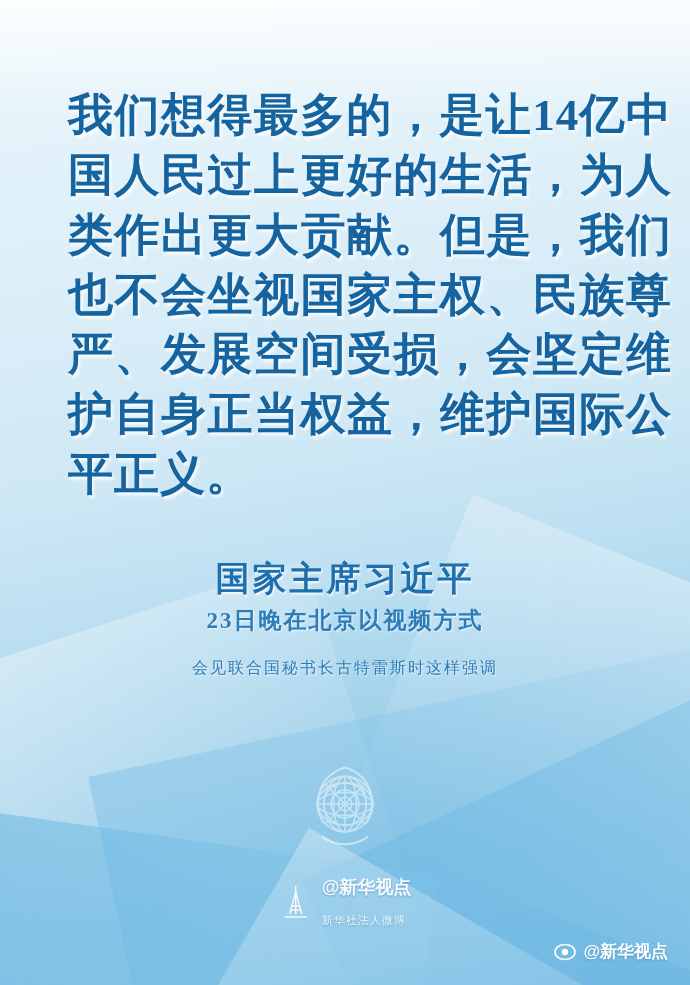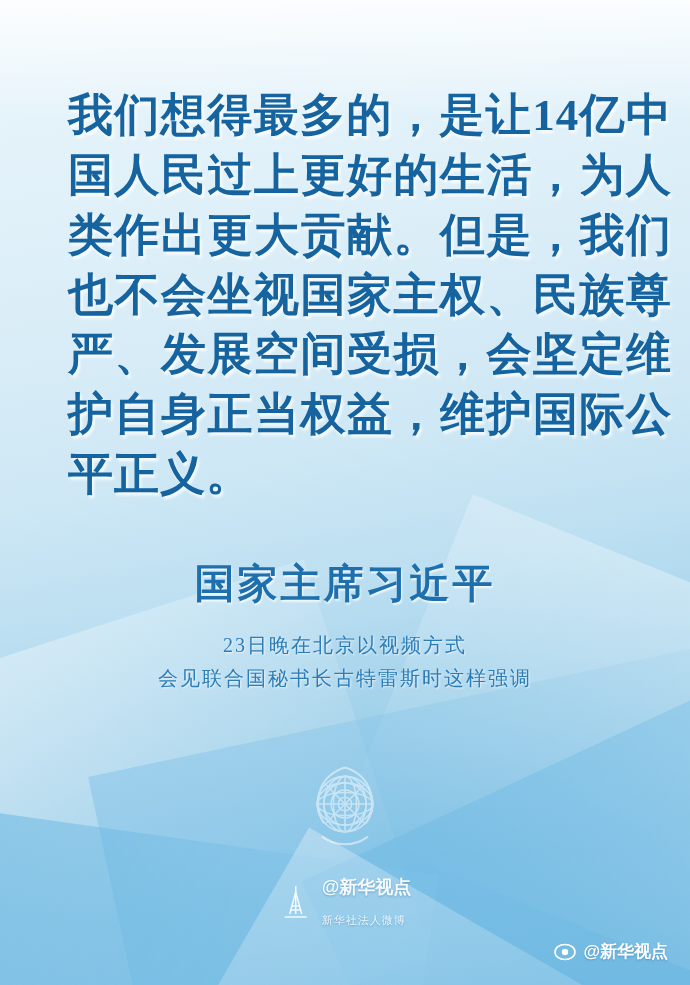--- a/index.html
+++ b/index.html
@@ -80,37 +80,38 @@
     position: absolute;
     left: 0;
     top: 556px;
     width: 690px;
     text-align: center;
     color: #1e6fae;
   }
   .attrib-main {
     font-family: "Liberation Serif", serif;
     font-weight: bold;
-    font-size: 40px;
+    font-size: 34px;
     letter-spacing: 3px;
     text-shadow: 1px 2px 2px rgba(255,255,255,0.8);
   }
   .attrib-sub {
     font-family: "Liberation Serif", serif;
-    font-size: 20px;
+    font-size: 23px;
     letter-spacing: 2px;
-    margin-top: 21px;
+    margin-top: 3px;
     color: #2b7cb8;
     text-shadow: 1px 1px 2px rgba(255,255,255,0.7);
+    font-weight: bold;
   }
   .attrib-sub2 {
     font-family: Liberation Mono, monospace;
-    font-size: 20px;
+    font-size: 16px;
     letter-spacing: 2px;
-    margin-top: 6px;
+    margin-top: 22px;
     color: #2b7cb8;
     text-shadow: 1px 1px 2px rgba(255,255,255,0.7);
   }
 
   
   .emblem {
     position: absolute;
     left: 50%;
     top: 756px;
     transform: translateX(-50%);

